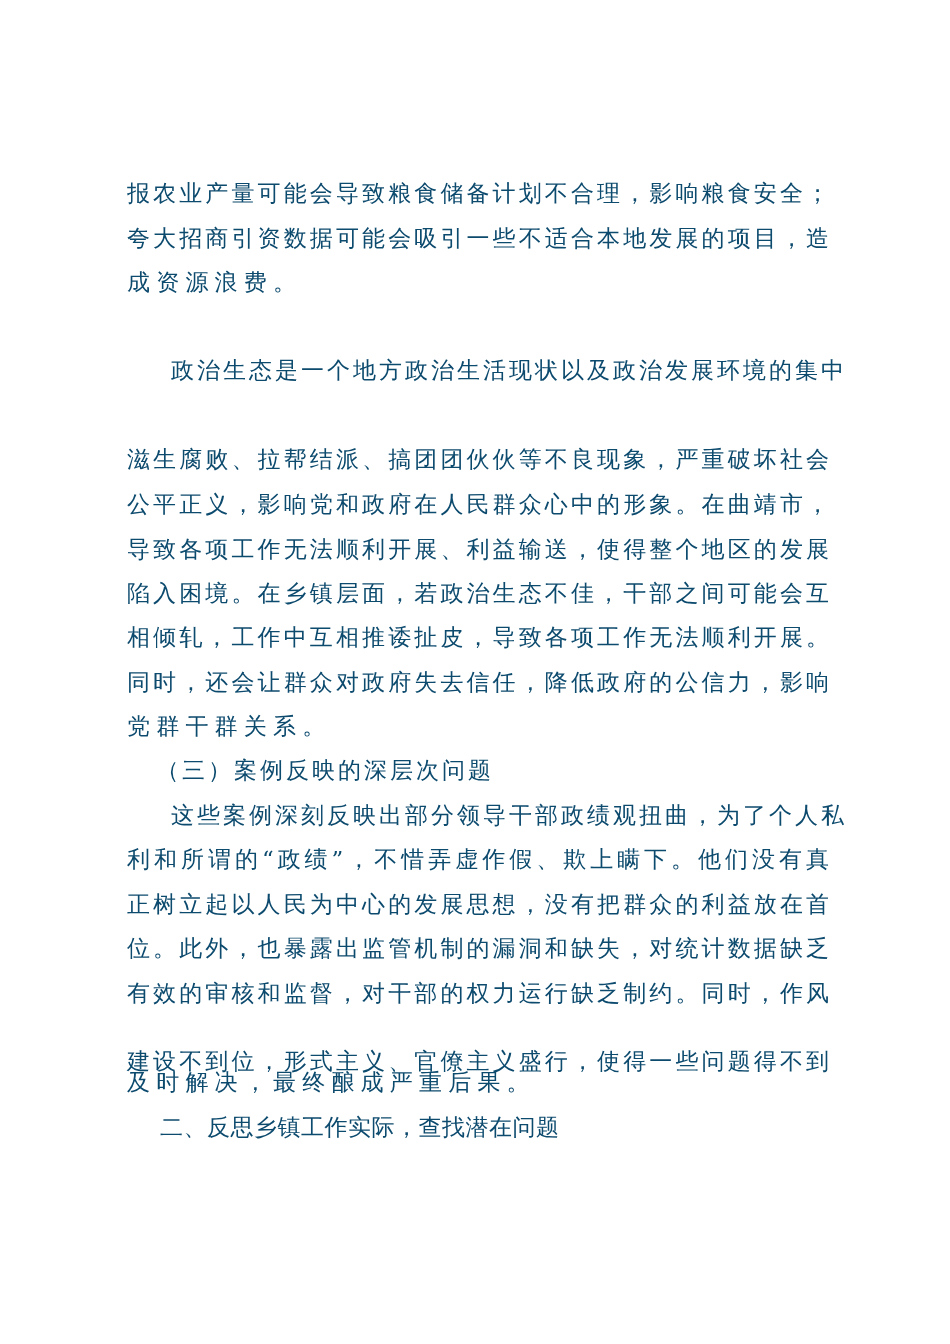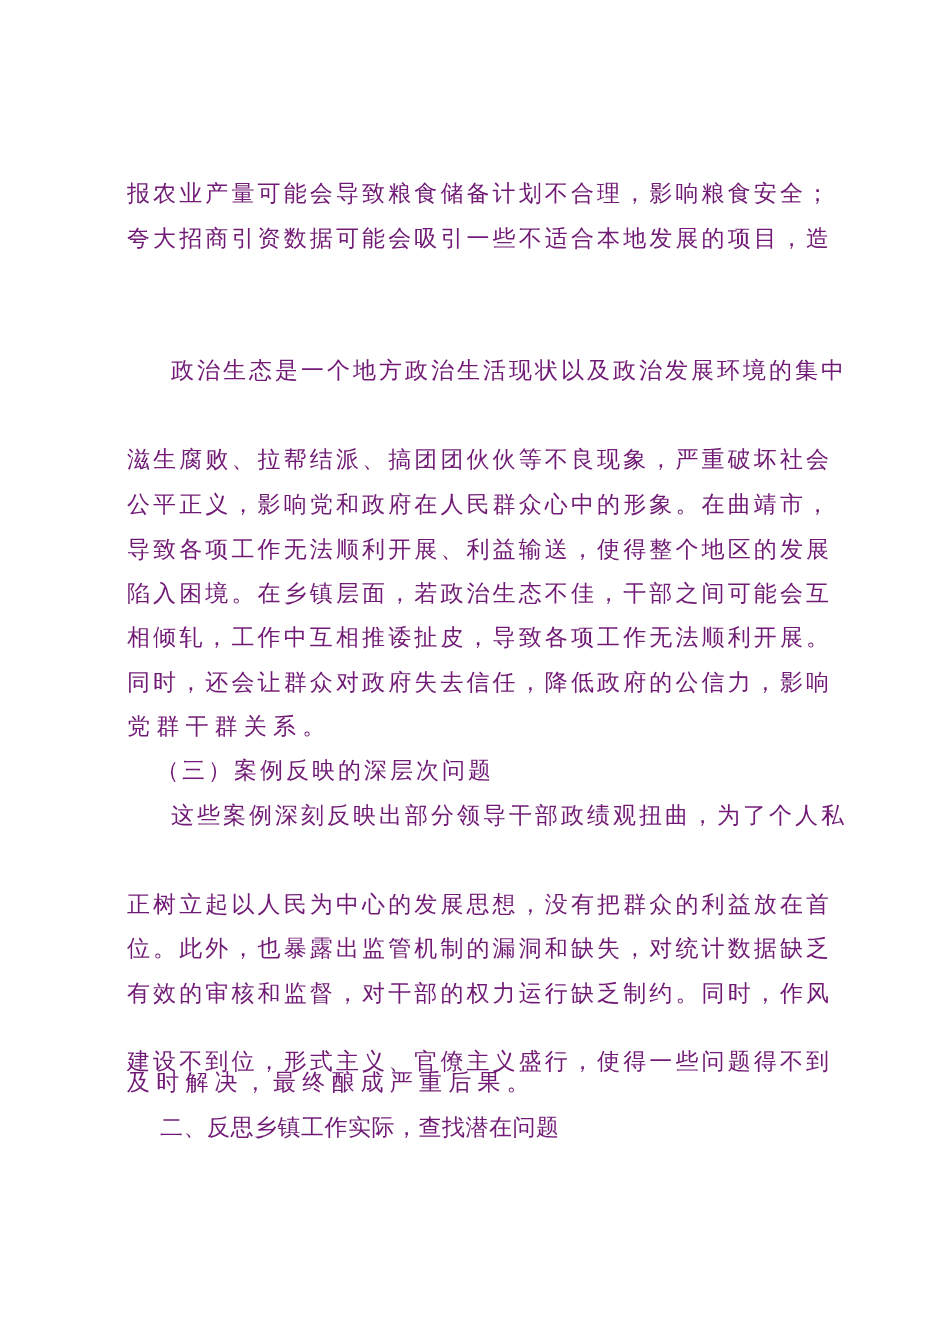--- a/index.html
+++ b/index.html
@@ -6,21 +6,21 @@
     body { width: 950px; height: 1344px; position: relative; overflow: hidden; }
     .page { position: absolute; left: 0; top: 0; width: 950px; height: 1344px; background: #ffffff; }
     .line {
       position: absolute;
       left: 127px;
       width: 702px;
       height: 34px;
       font-family: "DejaVu Serif", serif;
       font-size: 23px;
       line-height: 34px;
-      color: #701a75;
+      color: #0c4a6e;
       white-space: nowrap;
       text-align: justify;
       text-align-last: justify;
       letter-spacing: 0px;
     }
     .line.last { text-align-last: left; letter-spacing: 6.2px; }
     .line.indent { left: 156px; width: 673px; margin-left: 15px; }
     .line.sub { left: 156px; text-align-last: left; letter-spacing: 3px; }
     .line.h2 {
       left: 160px;
@@ -30,34 +30,36 @@
       letter-spacing: 0.5px;
       font-size: 23px;
     }
   </style>
 </head>
 <body>
 
 <div class="page">
   <div class="line" style="top:176px">报农业产量可能会导致粮食储备计划不合理，影响粮食安全；</div>
   <div class="line" style="top:221px">夸大招商引资数据可能会吸引一些不适合本地发展的项目，造</div>
+  <div class="line last" style="top:265px">成资源浪费。</div>
 
 
   <div class="line indent" style="top:353px">政治生态是一个地方政治生活现状以及政治发展环境的集中</div>
   <div class="line" style="top:442px">滋生腐败、拉帮结派、搞团团伙伙等不良现象，严重破坏社会</div>
   <div class="line" style="top:487px">公平正义，影响党和政府在人民群众心中的形象。在曲靖市，</div>
   <div class="line" style="top:532px">导致各项工作无法顺利开展、利益输送，使得整个地区的发展</div>
   <div class="line" style="top:576px">陷入困境。在乡镇层面，若政治生态不佳，干部之间可能会互</div>
   <div class="line" style="top:620px">相倾轧，工作中互相推诿扯皮，导致各项工作无法顺利开展。</div>
   <div class="line" style="top:665px">同时，还会让群众对政府失去信任，降低政府的公信力，影响</div>
   <div class="line last" style="top:709px">党群干群关系。</div>
 
   <div class="line sub" style="top:753px">（三）案例反映的深层次问题</div>
 
   <div class="line indent" style="top:798px">这些案例深刻反映出部分领导干部政绩观扭曲，为了个人私</div>
+  <div class="line" style="top:842px">利和所谓的“政绩”，不惜弄虚作假、欺上瞒下。他们没有真</div>
   <div class="line" style="top:887px">正树立起以人民为中心的发展思想，没有把群众的利益放在首</div>
   <div class="line" style="top:931px">位。此外，也暴露出监管机制的漏洞和缺失，对统计数据缺乏</div>
   <div class="line" style="top:976px">有效的审核和监督，对干部的权力运行缺乏制约。同时，作风</div>
   <div class="line" style="top:1044px">建设不到位，形式主义、官僚主义盛行，使得一些问题得不到</div>
   <div class="line last" style="top:1065px">及时解决，最终酿成严重后果。</div>
 
   <div class="line h2" style="top:1110px">二、反思乡镇工作实际，查找潜在问题</div>
 </div>
 
 </body></html>

